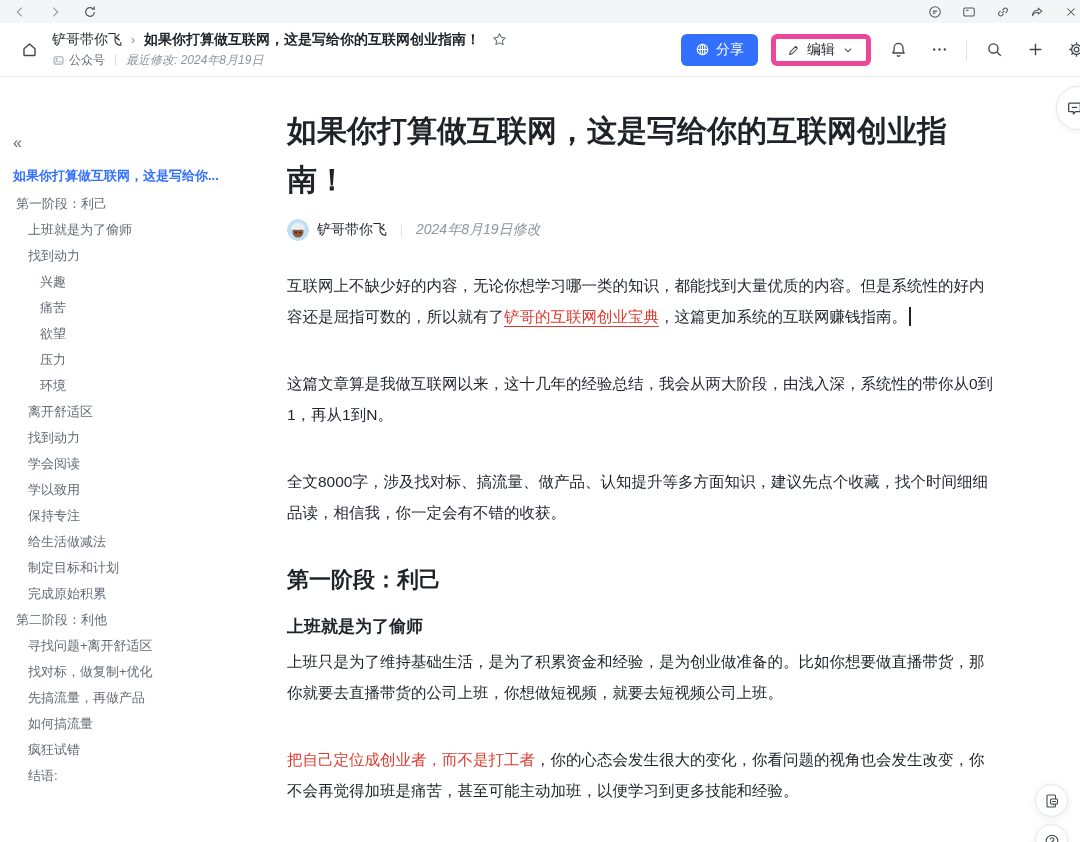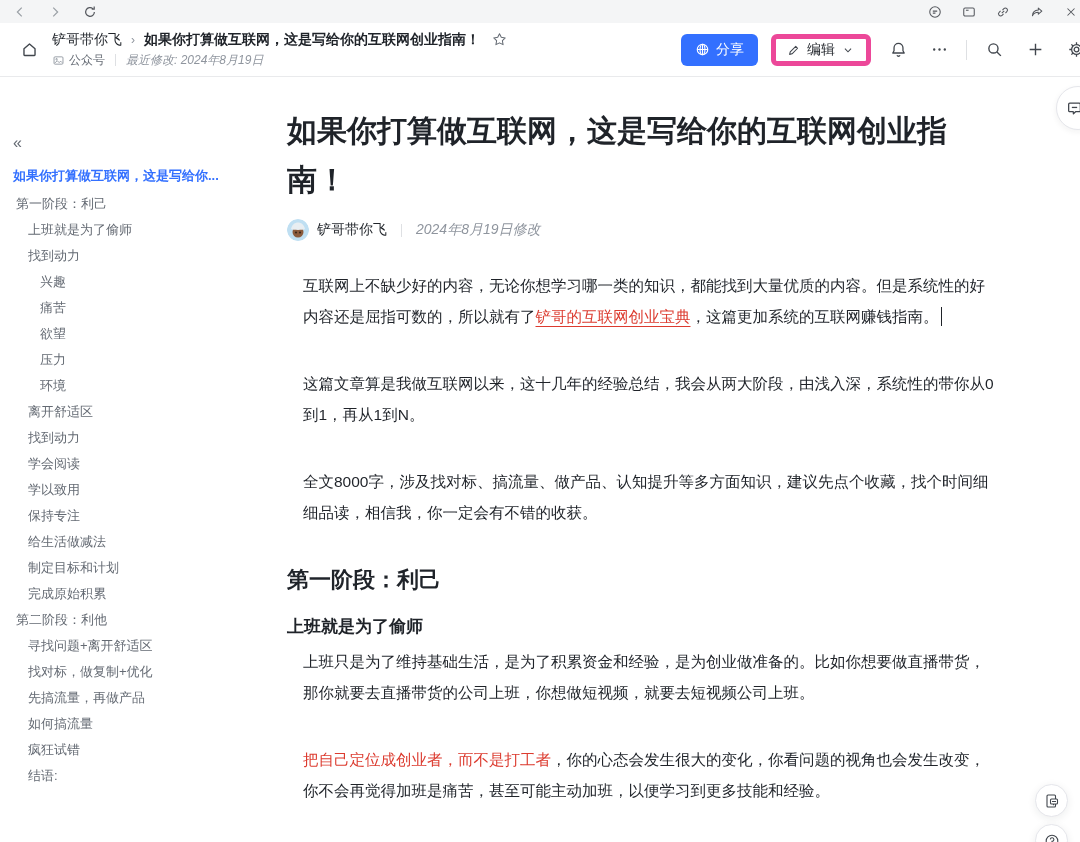--- a/index.html
+++ b/index.html
@@ -68,21 +68,21 @@
   .main { position:absolute; left:287px; top:77px; width:712px; }
   .doc-title { margin-top:29px; font-size:30px; line-height:49px; font-weight:700; color:#1f2329; }
   .author-row { margin-top:15px; display:flex; align-items:center; font-size:14px; }
   .avatar { width:22px; height:22px; border-radius:50%; overflow:hidden; flex:none; }
   .avatar svg { width:22px; height:22px; display:block; }
   .author-name { margin-left:8px; color:#1f2329; }
   .author-div { width:1px; height:13px; background:#dee0e3; margin:0 14px; }
   .author-date { color:#8f959e;font-style:italic; }
 
   .article-body { margin-top:29px; font-size:15.5px; line-height:31px; color:#1f2329; }
-  .article-body p { margin:0 0 36px 16px; }
+  .article-body p { margin:0 0 36px 0; }
   .article-body h2 { font-size:22px; line-height:32px; margin:16px 0 10px 0; font-weight:700; }
   .article-body h3 { font-size:17px; line-height:26px; margin:18px 0 6px 0; font-weight:700; }
   .seg-red { color:#dc3b2f; }
   .seg-red-link { color:#dc3b2f; text-decoration:underline; text-underline-offset:4px;
     text-decoration-thickness:1px; cursor:pointer; }
   .caret { display:inline-block; width:1.5px; height:19px; background:#1f2329;
     vertical-align:-4px; margin-left:2px; }
 
   
   .float-top-comment { position:absolute; top:86px; right:-20px; width:44px; height:44px;

